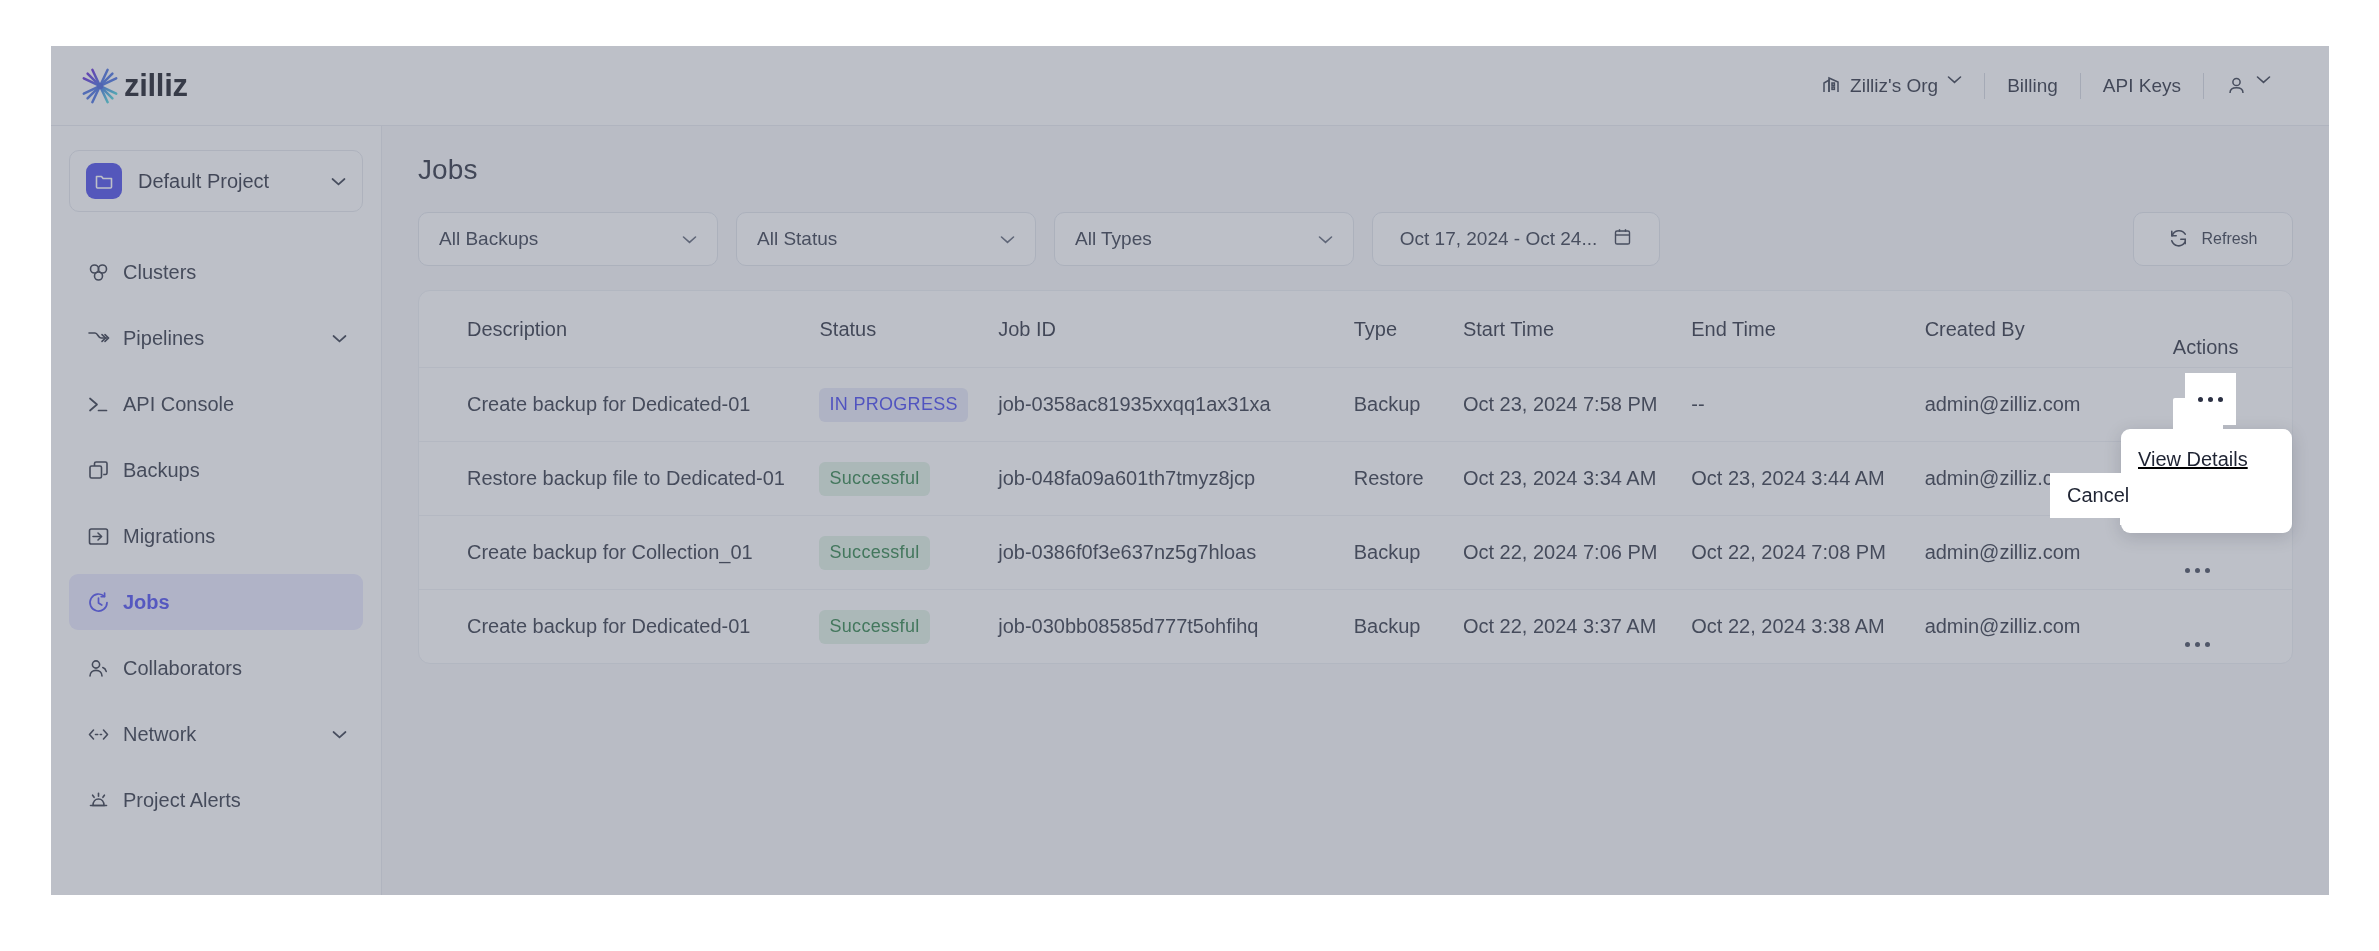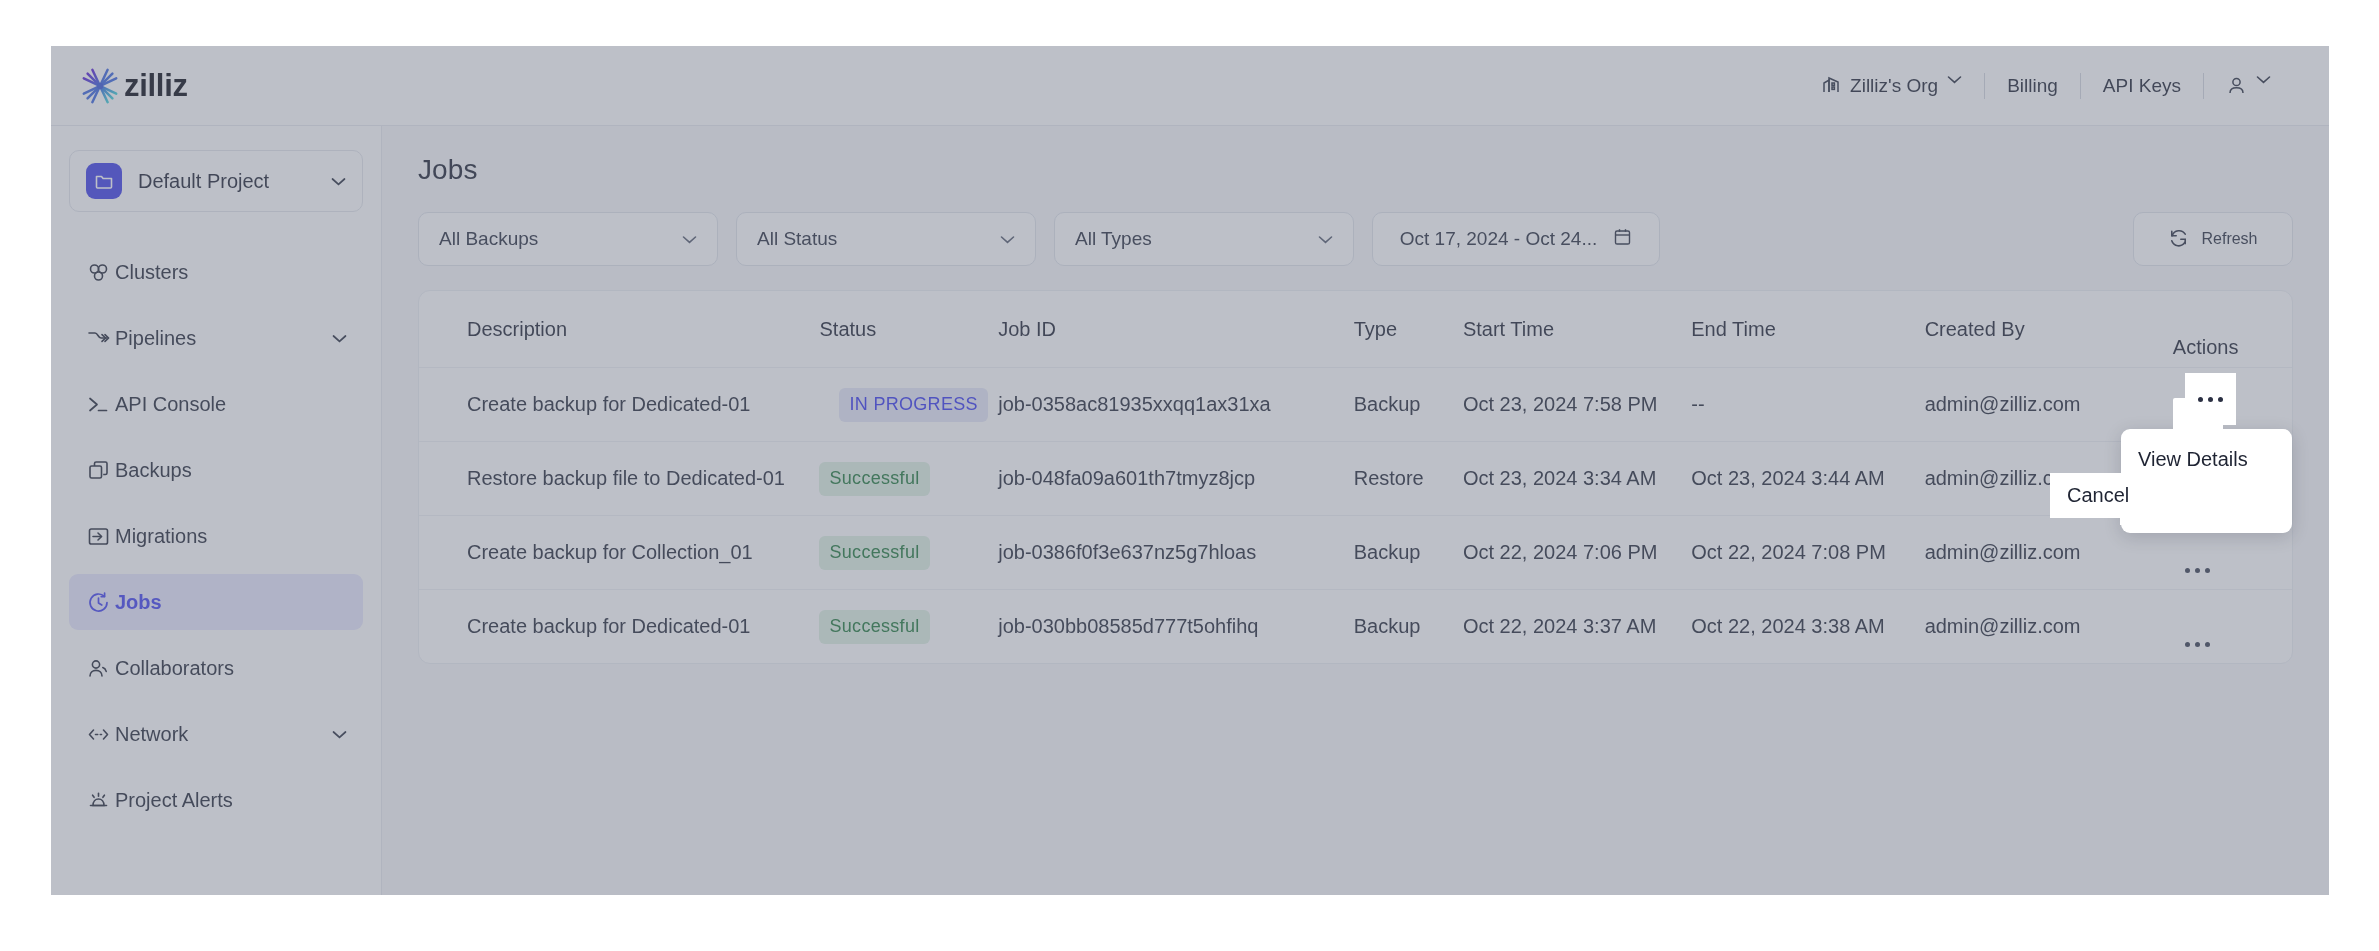--- a/index.html
+++ b/index.html
@@ -74,21 +74,21 @@
   .project-badge {
     width: 36px; height: 36px; border-radius: 9px;
     background: #4040e8; display: flex;
     align-items: center; justify-content: center; flex: none;
   }
   .project-name {
     font-size: 20px; color: #1f2433; font-weight: 400; flex: 1;
   }
 
   .nav-item {
-    display: flex; align-items: center; gap: 4px;
+    display: flex; align-items: center; gap: 12px;
     height: 56px; border-radius: 9px; padding: 0 16px;
     cursor: pointer; margin-bottom: 10px;
   }
   .nav-item .nav-ico {
     width: 26px; height: 26px; flex: none;
     display: flex; align-items: center; justify-content: center;
   }
   .nav-label {
     font-size: 20px; color: #262b3a; font-weight: 400; flex: 1;
   }
@@ -150,21 +150,21 @@
     font-size: 20px; color: #1f2433; font-weight: 400;
   }
   .td {
     font-size: 20px; color: #262b3a; font-weight: 400;
   }
   .badge {
     display: inline-flex; align-items: center; height: 34px;
     border-radius: 6px; padding: 0 10px; font-size: 18px;
     letter-spacing: 0.3px;
   }
-  .badge.inprogress { background: #e6e8f7; color: #3a3af0; margin-left: 20px; }
+  .badge.inprogress { background: #e6e8f7; color: #3a3af0; }
   .badge.successful { background: #def0e2; color: #217a3c; }
 
   .dots-btn {
     width: 50px; height: 50px; border-radius: 7px;
     display: flex; align-items: center; justify-content: center;
     gap: 5px; cursor: pointer; background: transparent;
     position: relative;
   }
   .dots-btn .d {
     width: 5px; height: 5px; border-radius: 50%; background: #3a4052;
@@ -179,20 +179,21 @@
   
   #action-menu {
     position: absolute;
     left: 1702px; top: 138px;
     width: 171px;
     background: #ffffff;
     border-radius: 9px;
     box-shadow: 0 4px 18px rgba(16,20,35,0.16);
     padding: 8px 0;
     z-index: 70;
+    text-decoration: underline;
   }
   .menu-item {
     height: 44px; display: flex; align-items: center;
     padding: 0 17px; font-size: 20px; color: #1f2433;
     cursor: pointer; white-space: nowrap;
   }
   
   .menu-item.highlight {
     background: #ffffff;
     position: relative;

